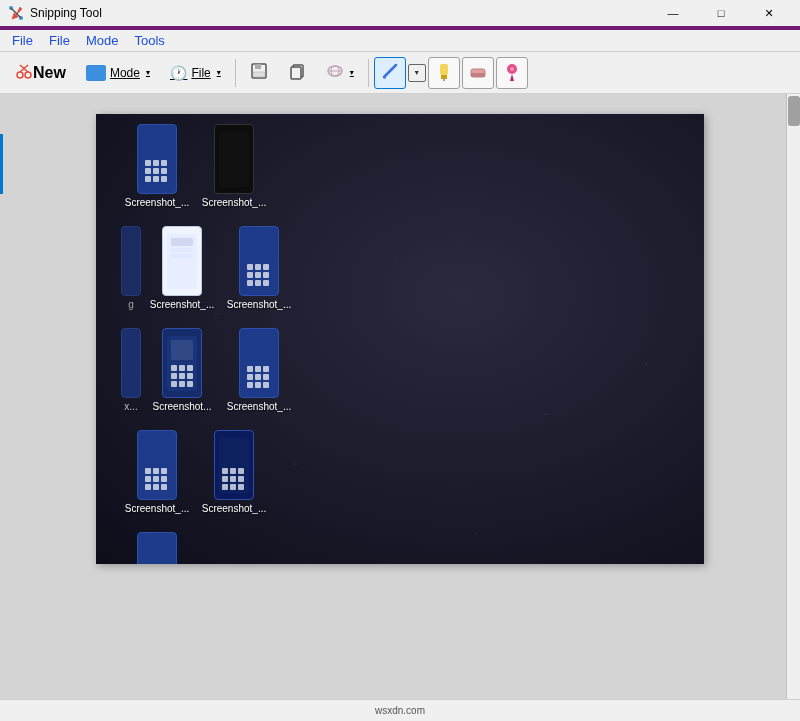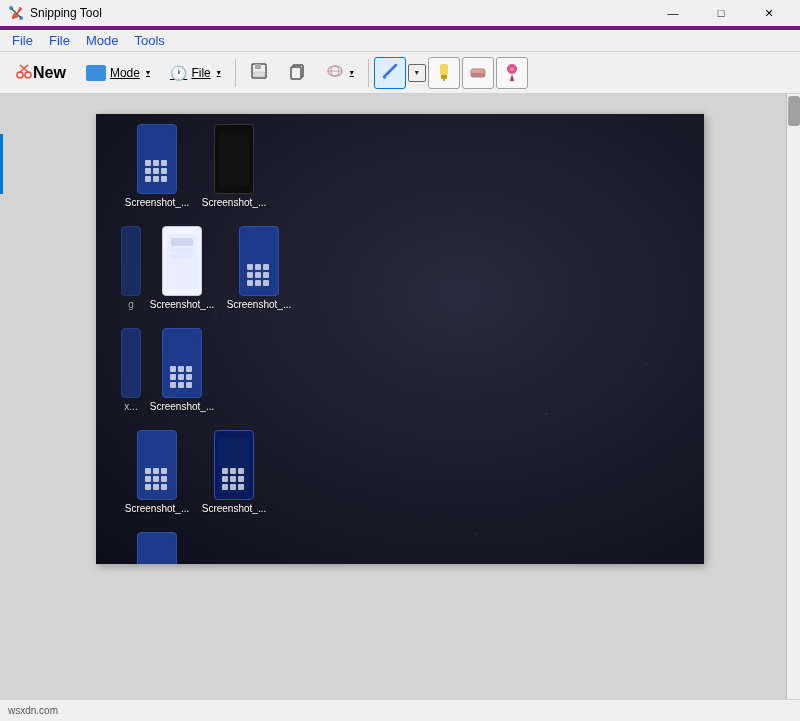--- a/index.html
+++ b/index.html
@@ -284,21 +284,21 @@
     
     .status-bar {
       height: 22px;
       background: #f0f0f0;
       border-top: 1px solid #d0d0d0;
       display: flex;
       align-items: center;
       padding: 0 8px;
       font-size: 11px;
       color: #444;
-      justify-content: flex-start;
+      justify-content: center;
       gap: 8px;
     }
     .watermark {
       font-size: 10px;
       color: #555;
     }
 
     
     .left-marker {
       position: absolute;
@@ -527,20 +527,39 @@
             <span class="label">Screenshot_...</span>
           </div>
         </div>
 
         <div class="icons-row">
           <div class="desktop-icon" style="opacity:0.7;width:20px;overflow:hidden;">
             <div class="thumb" style="width:20px;"></div>
             <span class="label">x...</span>
           </div>
           <div class="desktop-icon">
+            <div class="thumb" style="background:#152c6b;">
+              <div style="width:30px;height:55px;background:#1a347a;border-radius:3px;display:flex;flex-direction:column;padding:4px;gap:2px;">
+                <div style="height:20px;background:rgba(255,255,255,0.1);border-radius:1px;"></div>
+                <div class="thumb-grid" style="margin-top:auto">
+                    <div class="thumb-dot"></div>
+                    <div class="thumb-dot"></div>
+                    <div class="thumb-dot"></div>
+                    <div class="thumb-dot"></div>
+                    <div class="thumb-dot"></div>
+                    <div class="thumb-dot"></div>
+                    <div class="thumb-dot"></div>
+                    <div class="thumb-dot"></div>
+                    <div class="thumb-dot"></div>
+                  </div>
+              </div>
+            </div>
+            <span class="label">Screenshot...</span>
+          </div>
+          <div class="desktop-icon">
             <div class="thumb">
               <div style="width:30px;height:55px;background:#1e3a8a;border-radius:3px;display:flex;flex-direction:column;justify-content:flex-end;padding:3px;gap:2px;">
                 <div class="thumb-grid">
                     <div class="thumb-dot"></div>
                     <div class="thumb-dot"></div>
                     <div class="thumb-dot"></div>
                     <div class="thumb-dot"></div>
                     <div class="thumb-dot"></div>
                     <div class="thumb-dot"></div>
                     <div class="thumb-dot"></div>

